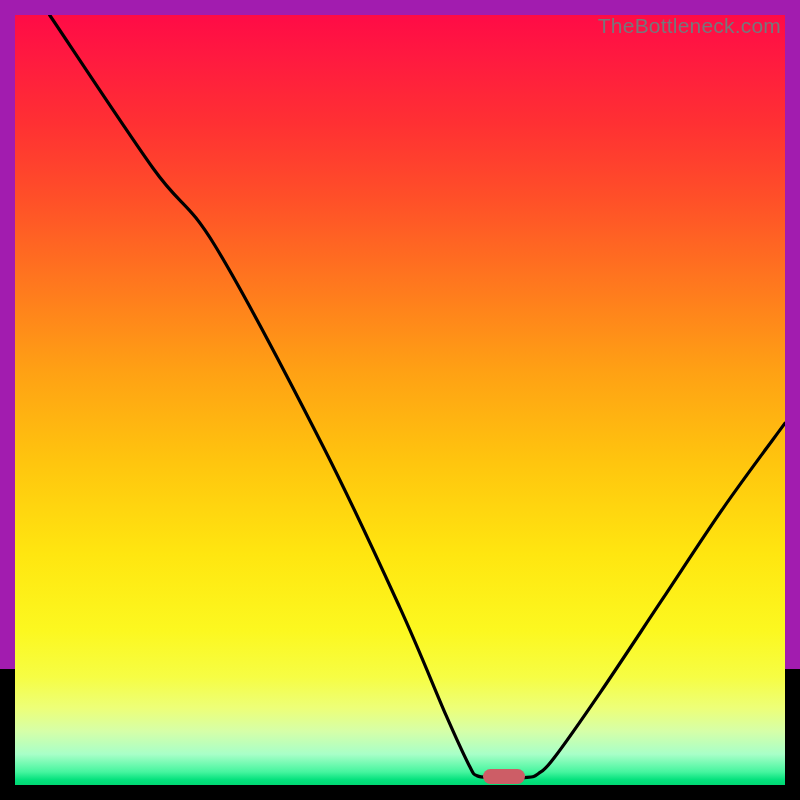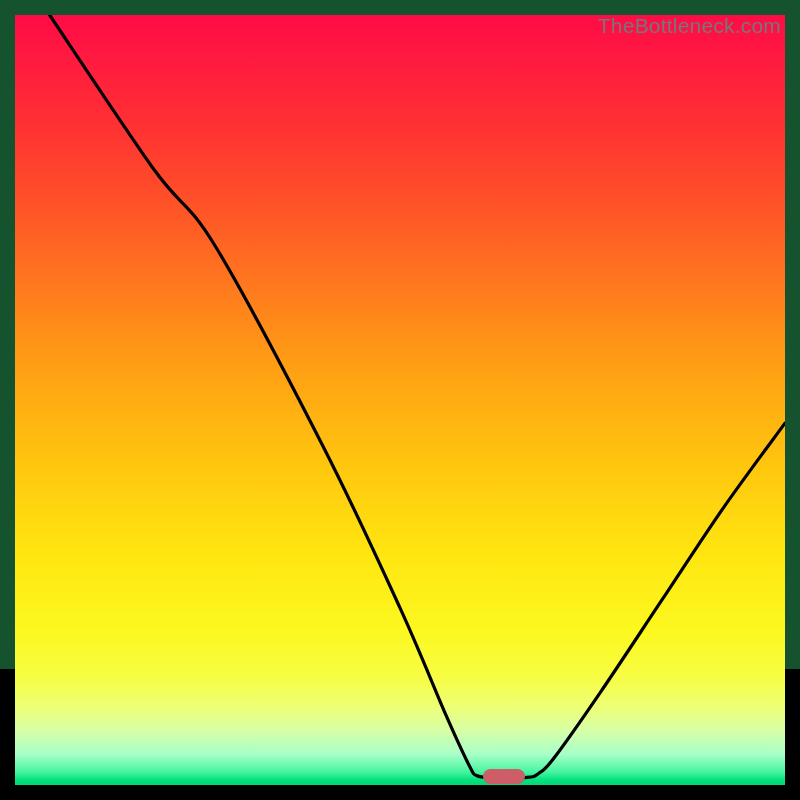--- a/index.html
+++ b/index.html
@@ -7,21 +7,21 @@
     padding: 0;
     width: 800px;
     height: 800px;
     background: #000;
     overflow: hidden;
   }
   .container {
     position: relative;
     width: 800px;
     height: 669px;
-    background: #14532d;
+    background: #a21caf;
   }
   .plot-area {
     position: absolute;
     left: 15px;
     top: 15px;
     width: 770px;
     height: 770px;
     background: linear-gradient(to bottom,
       #ff0b46 0%,
       #ff1b3f 6%,

